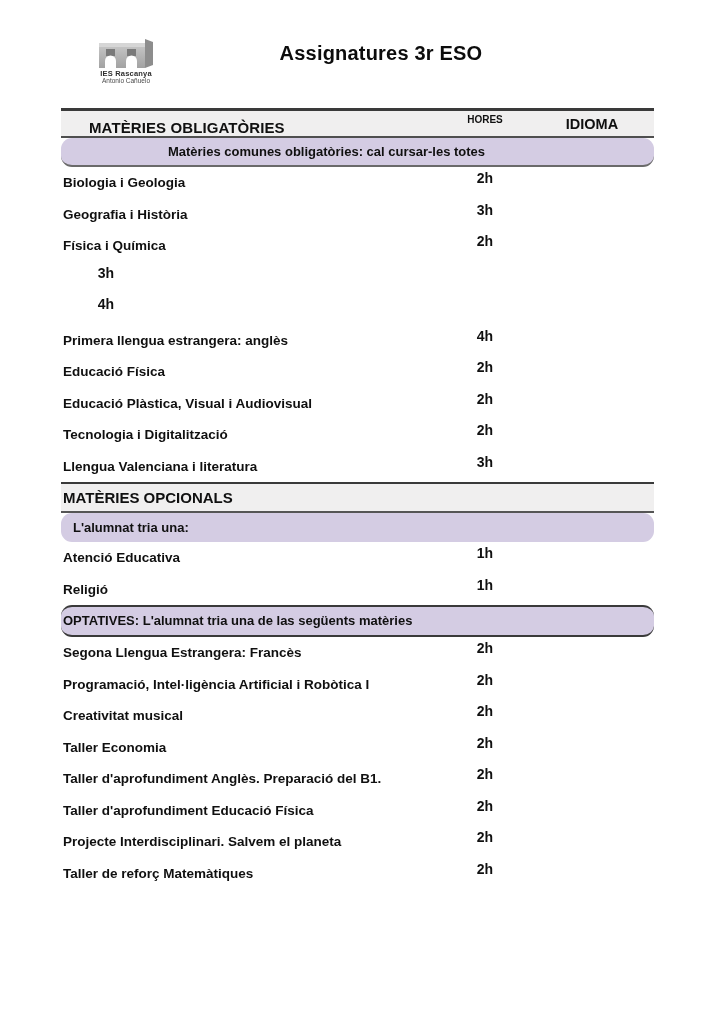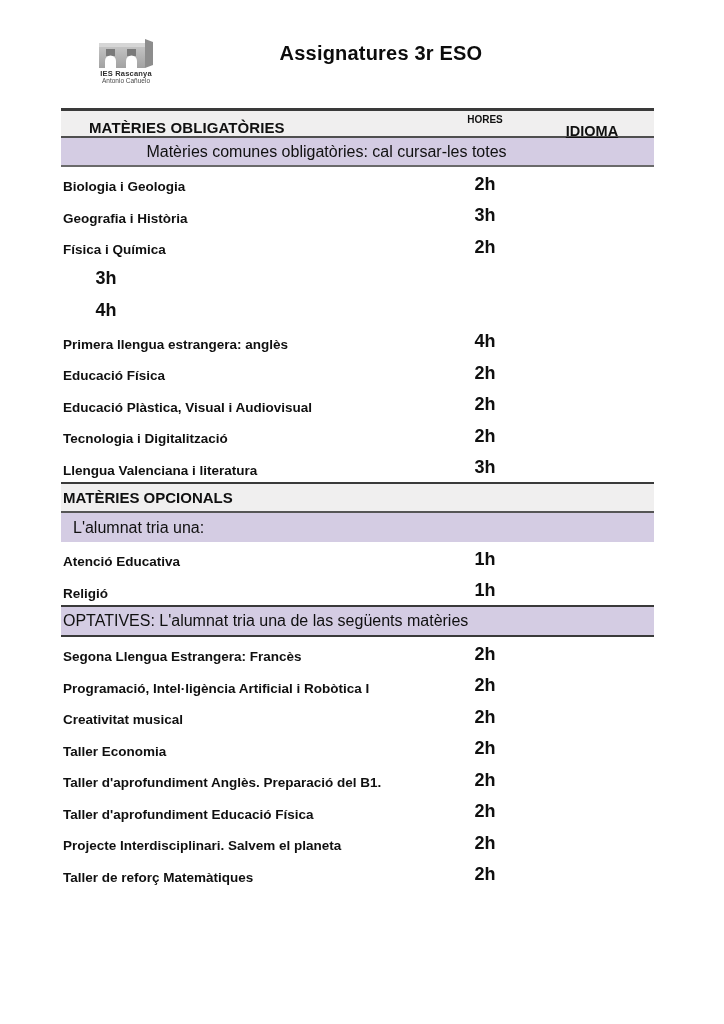--- a/index.html
+++ b/index.html
@@ -38,48 +38,48 @@
     background:var(--grayband,#f0efef);
     border-top:3px solid #3a3a3a;
     border-bottom:2px solid #4f4f4f;
     height:30px;
     box-sizing:border-box;
     align-items:flex-start;
   }
   .th { font-weight:bold; }
   .th.subject { flex:1; font-size:15px; padding:8px 0 0 2px; letter-spacing:0.1px;margin-left:26px; }
   .th.hours   { width:90px;  font-size:10px; text-align:center; padding-top:3px; }
-  .th.idioma  { width:124px; font-size:14.5px; text-align:center; padding-top:12px;text-decoration:underline; }
+  .th.idioma  { width:124px; font-size:14.5px; text-align:center; padding-top:5px; }
 
   .banner {
     background:var(--purple,#d4cce3);
-    font-weight:normal; font-size:16px;
+    font-weight:bold; font-size:13px;
     height:27px; line-height:27px;
     box-sizing:content-box;
-    white-space:nowrap; overflow:hidden;
+    white-space:nowrap; overflow:hidden;border-radius:11px;
   }
   .banner-center { text-align:center; padding-right:62px; border-bottom:2px solid #6a6a6a; }
   .banner-left   { text-align:left; padding-left:2px; }
   .banner-bordered { border-top:2px solid #3a3a3a; border-bottom:2px solid #3a3a3a; height:28px; line-height:28px; }
 
   .sec-head {
     background:var(--grayband,#f0efef);
     border-top:2px solid #3a3a3a;
     border-bottom:2px solid #555555;
     height:27px; line-height:27px;
     font-size:15px; font-weight:bold;
     padding-left:2px;
   }
   .banner-alumnat { height:29px; line-height:29px;padding-left:12px; }
 
   .rows { width:100%; }
-  .row { display:flex; height:31.5px; align-items:center; }
+  .row { display:flex; height:31.5px; align-items:flex-start; }
   .cell { font-weight:bold; }
   .cell.subject { flex:1; font-size:13.5px; padding:8px 0 0 2px; white-space:nowrap; overflow:hidden; }
-  .cell.hours   { width:90px;  font-size:18px; text-align:center; padding-top:3px; }
+  .cell.hours   { width:90px;  font-size:14px; text-align:center; padding-top:3px; }
   .cell.idioma  { width:124px; font-size:13.5px; text-align:center; padding-top:3px; }
 </style>
 </head>
 <body>
 
 <div class="page">
 
   <div class="doc-header">
     <div class="logo">
       <svg width="58" height="31" viewBox="0 0 58 31" aria-hidden="true">

